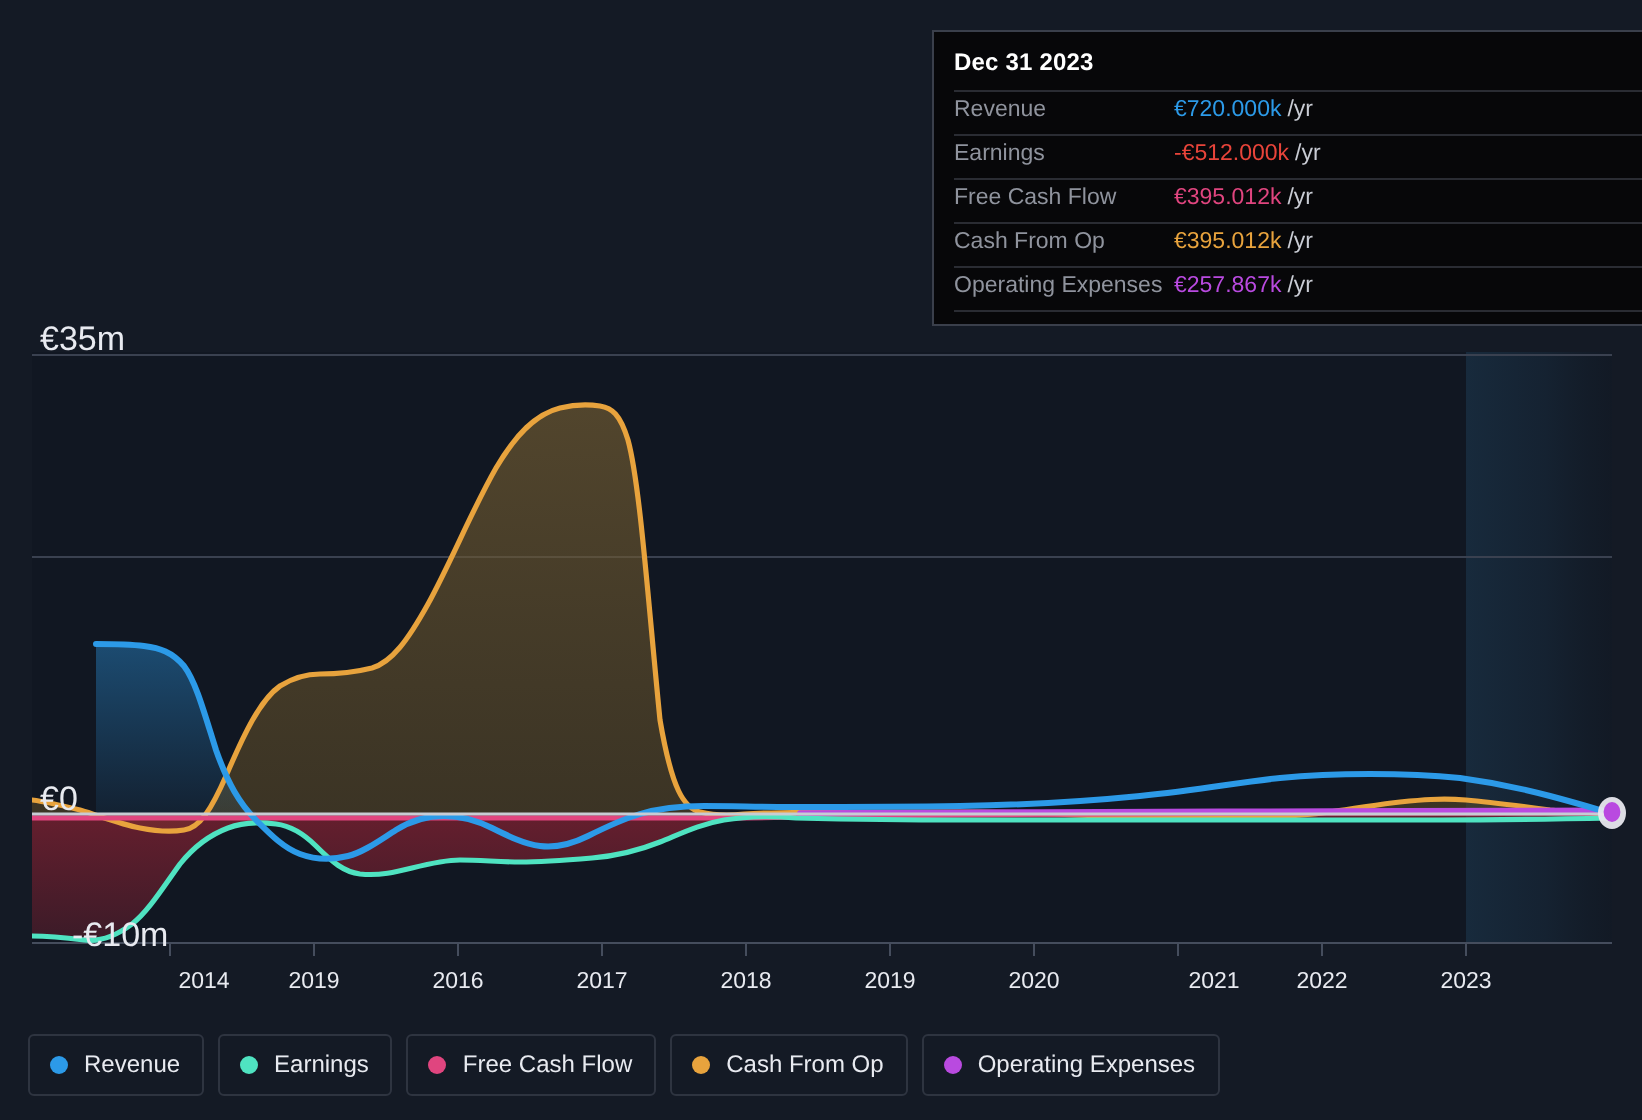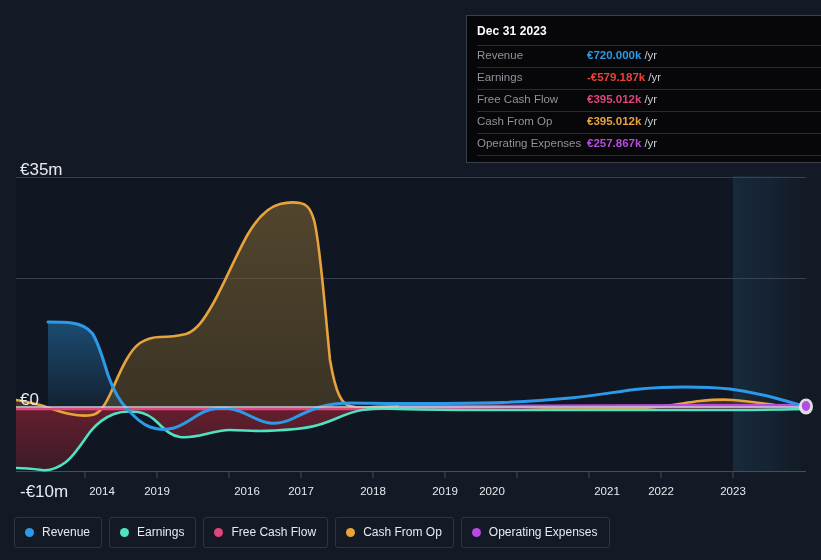--- a/index.html
+++ b/index.html
@@ -67,21 +67,21 @@
     border-top: none;
     padding-top: 0;
   }
   #tooltip .tt-label {
     width: 110px;
     color: #8f939d;
     flex: 0 0 110px;
     white-space: nowrap;
   }
   #tooltip .tt-val {
-    font-weight: bold;
+    font-weight: normal;
     white-space: nowrap;
   }
   #tooltip .tt-unit {
     color: #c9ccd4;
     font-weight: normal;
     margin-left: 3px;
     text-align: center;
   }
   #tooltip .tt-foot {
     border-top: 1px solid #2a2c33;
@@ -90,21 +90,21 @@
 
   
   .axis-label {
     position: absolute;
     font-size: 17px;
     color: #e8eaf0;
     white-space: nowrap;
   }
   #y-top   { left: 20px; top: 160px; }
   #y-zero  { left: 20px; top: 390px; }
-  #y-bot   { left: 20px; top: 458px; margin-top: 24px; }
+  #y-bot   { left: 36px; top: 458px; }
 
   .x-tick {
     position: absolute;
     font-size: 11.5px;
     color: #e8eaf0;
     transform: translateX(-50%);
     top: 485px;
     white-space: nowrap;
   }
 
@@ -340,41 +340,41 @@
         <line x1="733" y1="472" x2="733" y2="478"></line>
       </g>
     </svg>
 
     <div class="axis-label" id="y-top">€35m</div>
     <div class="axis-label" id="y-zero">€0</div>
     <div class="axis-label" id="y-bot">-€10m</div>
 
     <div class="x-tick" style="left:102px">2014</div>
     <div class="x-tick" style="left:157px">2019</div>
-    <div class="x-tick" style="left:247px">2016</div>
+    <div class="x-tick" style="left:229px">2016</div>
     <div class="x-tick" style="left:301px">2017</div>
     <div class="x-tick" style="left:373px">2018</div>
     <div class="x-tick" style="left:445px">2019</div>
-    <div class="x-tick" style="left:492px">2020</div>
+    <div class="x-tick" style="left:517px">2020</div>
     <div class="x-tick" style="left:607px">2021</div>
     <div class="x-tick" style="left:661px">2022</div>
     <div class="x-tick" style="left:733px">2023</div>
 
     <div id="tooltip">
       <div class="tt-title">Dec 31 2023</div>
 
       <div class="tt-row">
         <span class="tt-label">Revenue</span>
         <span class="tt-val" style="color:#2c9ae8">€720.000k</span>
         <span class="tt-unit">/yr</span>
       </div>
 
       <div class="tt-row">
         <span class="tt-label">Earnings</span>
-        <span class="tt-val" style="color:#e8443a">-€579.187k</span>
+        <span class="tt-val" style="color:#e8443a">-€512.000k</span>
         <span class="tt-unit">/yr</span>
       </div>
 
 
       <div class="tt-row">
         <span class="tt-label">Free Cash Flow</span>
         <span class="tt-val" style="color:#e0457f">€395.012k</span>
         <span class="tt-unit">/yr</span>
       </div>
 

